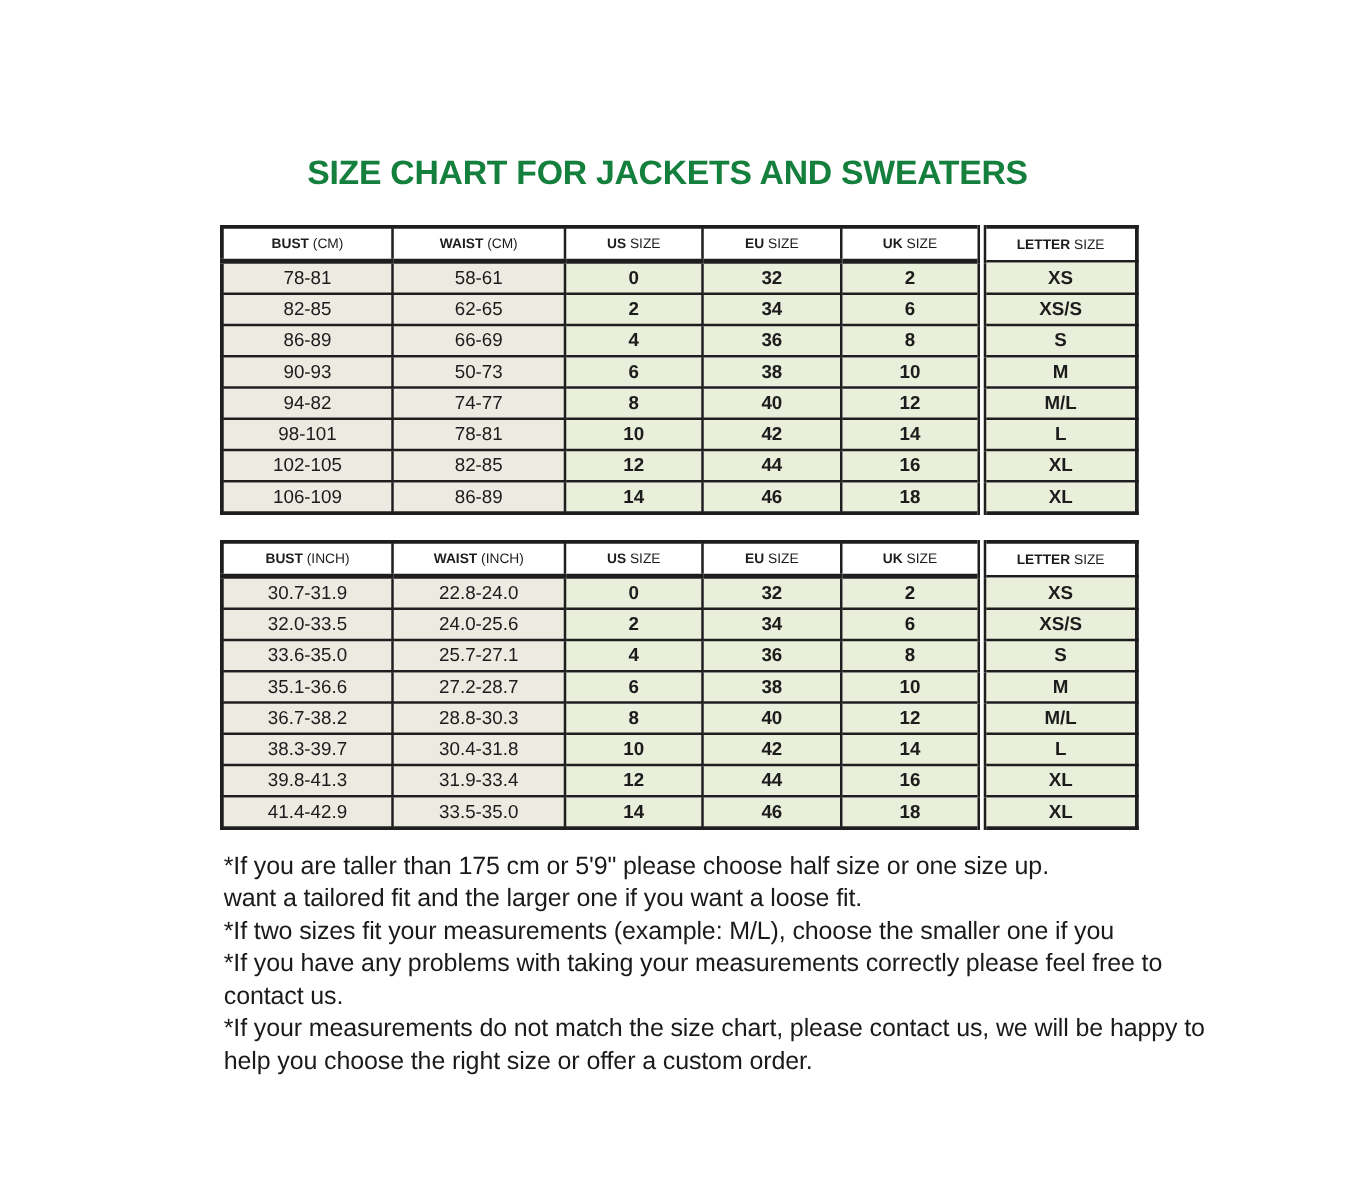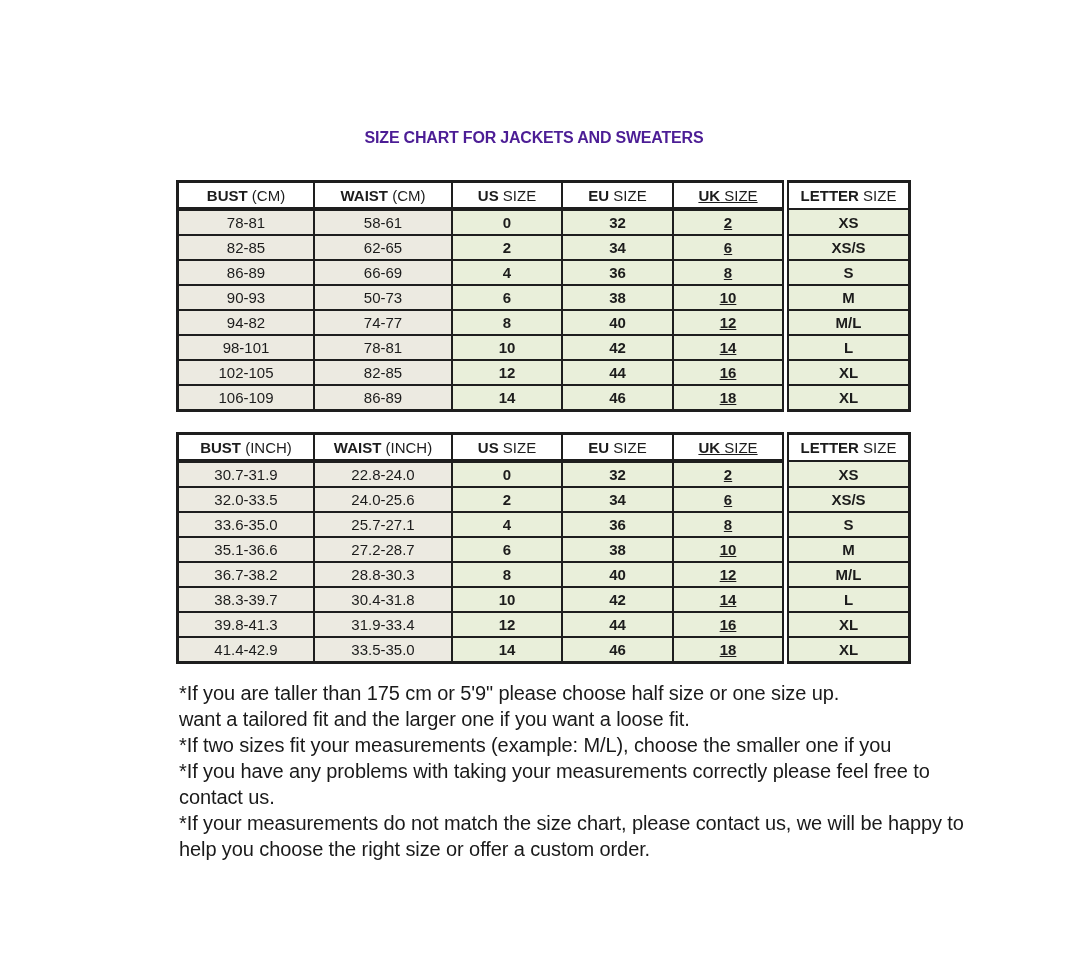--- a/index.html
+++ b/index.html
@@ -12,25 +12,25 @@
     overflow:hidden;
   }
   .content{
     position:absolute;
     left:176px;top:126px;
     width:716px;
   }
   .title{
     margin:0;
     text-align:center;
-    font-size:16px;
+    font-size:27px;
     line-height:24px;
     font-weight:700;
     letter-spacing:-0.2px;
-    color:#4c1d95;
+    color:#15803d;
     white-space:nowrap;
   }
   table.size-table{
     border-collapse:collapse;
     table-layout:fixed;
     width:714px;
     border:3px solid #1e1e1e;
     font-size:15px;
     color:#1c1c1c;
   }
@@ -41,34 +41,34 @@
     vertical-align:middle;
     border:2px solid #1e1e1e;
     padding:0;
     overflow:hidden;
     white-space:nowrap;
   }
   .size-table th{
     height:24px;
     background:#ffffff;
     font-weight:400;
-    font-size:15px;
+    font-size:11px;
   }
   .size-table th b{font-weight:700;}
   .size-table thead th{border-bottom:4px solid #1e1e1e;}
   .size-table thead th.c5{border-bottom:2px solid #1e1e1e;}
   .size-table td{height:23px;}
   .size-table td.measure{background:#eceae1;font-weight:400;text-align:center;}
   .size-table td.size{background:#e9efda;font-weight:700;}
   .size-table th.c5,.size-table td.c5{border-left:7px double #1e1e1e;}
   .c0{width:134px;}
   .c1{width:136px;}
   .c2{width:108px;}
   .c3{width:109px;}
-  .c4{width:108px;text-decoration:underline;}
+  .c4{width:108px;}
   .c5{width:119px;}
   .notes{
     margin-top:16px;
     padding-left:3px;
     font-size:20px;
     line-height:26px;
     color:#1a1a1a;
     letter-spacing:-0.1px;
   }
   .note-line{white-space:nowrap;}

